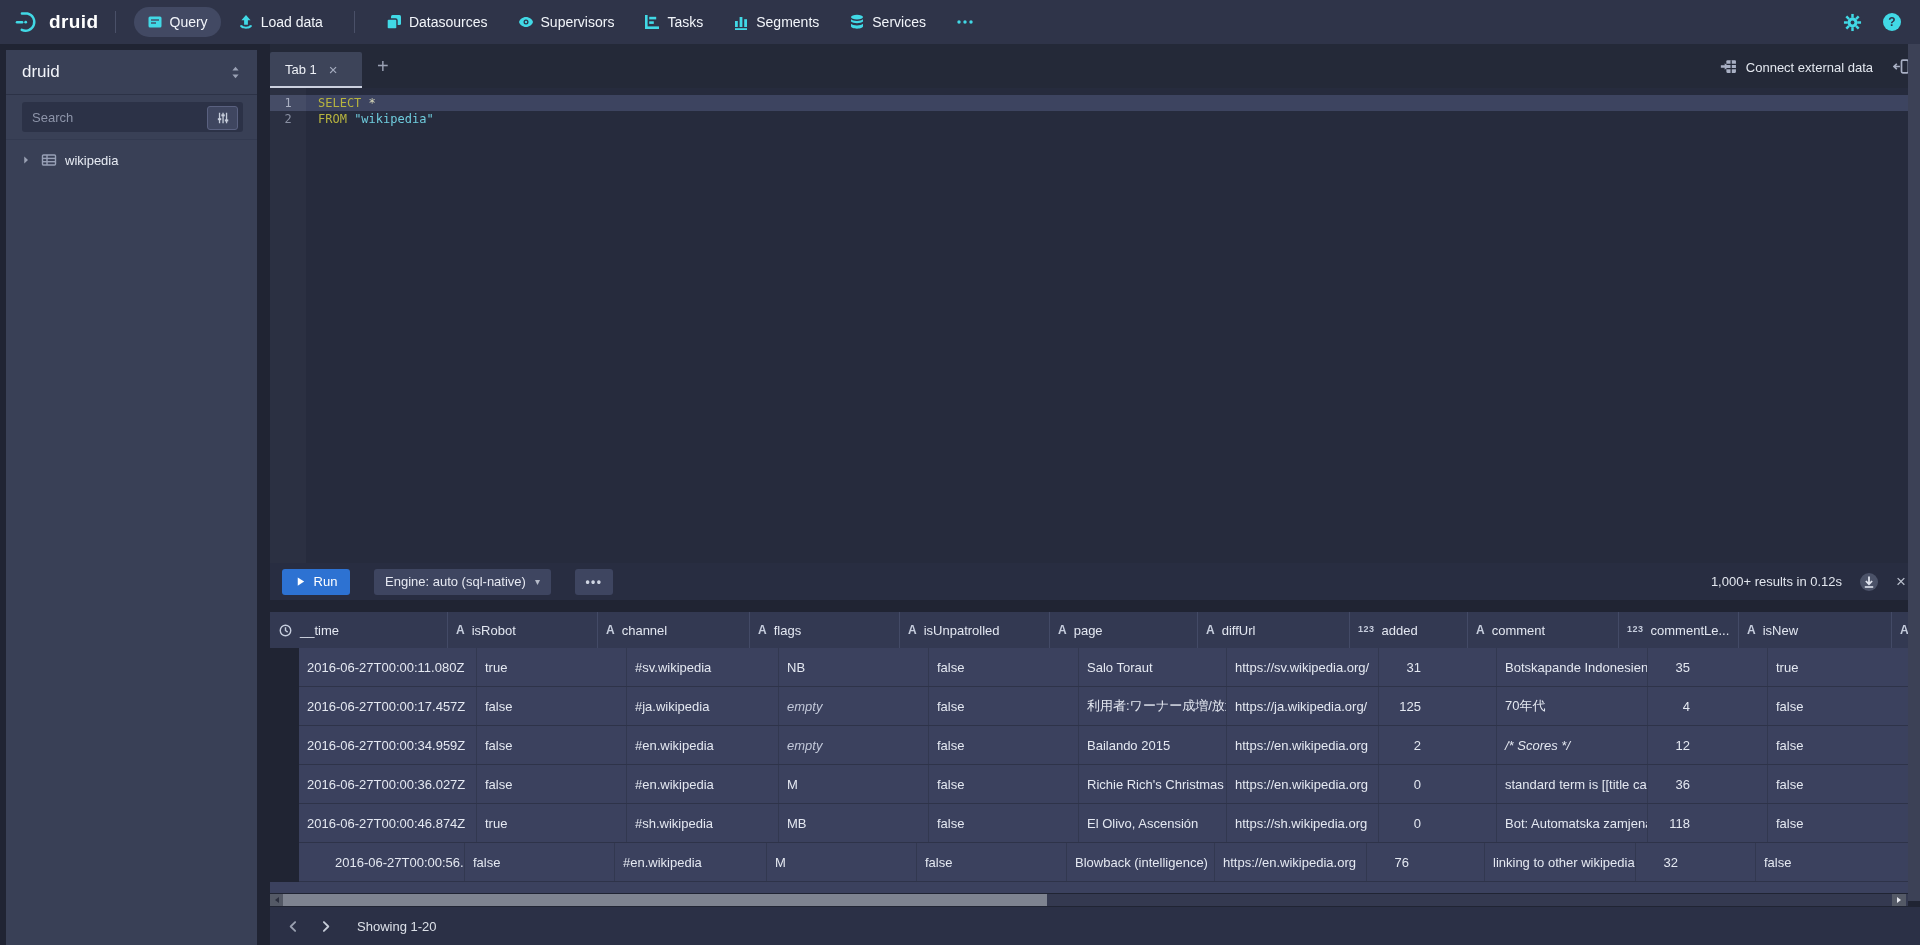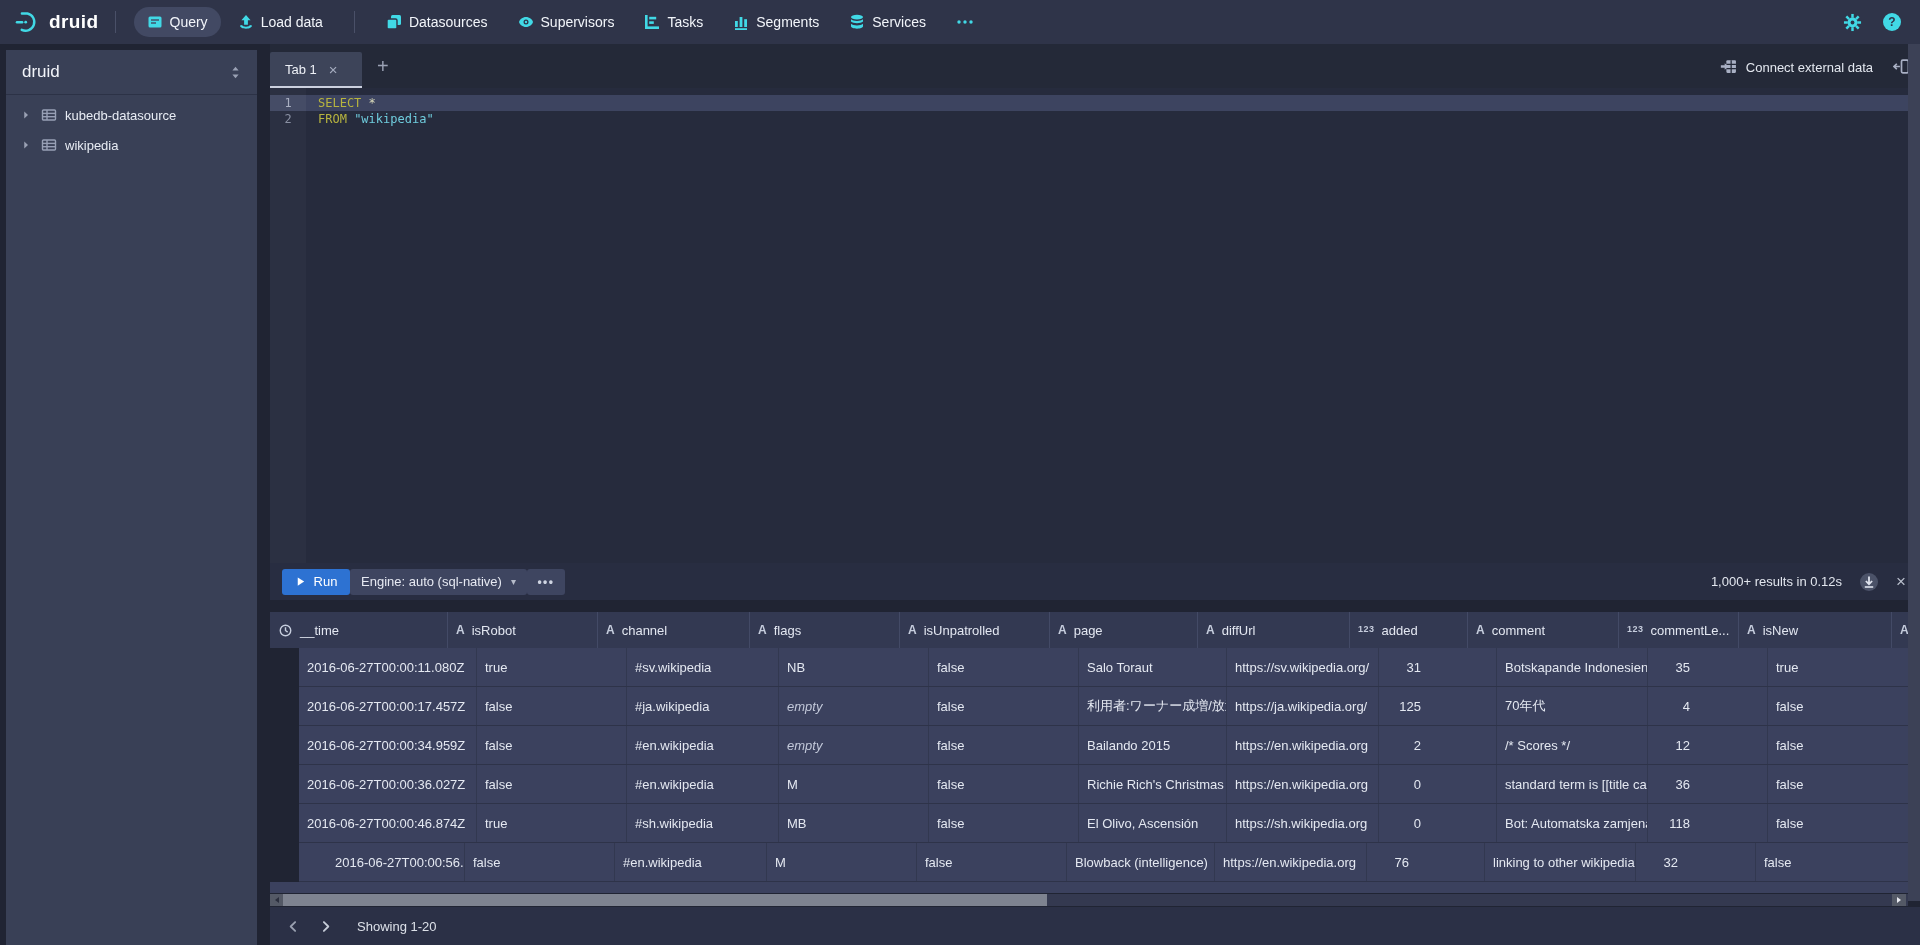--- a/index.html
+++ b/index.html
@@ -47,21 +47,21 @@
   .elines{position:relative;padding-top:7px;}
   .eline{display:flex;height:16px;line-height:16px;}
   .eline .gut{width:36px;text-align:center;color:#8a90a3;flex:none;}
   .eline.active{background:#3d4460;}
   .eline.active .gut{background:#454c66;color:#aab0c2;}
   .eline .code{padding-left:12px;white-space:pre;}
   .tok-kw{color:#b7b43f;}
   .tok-op{color:#d9d9ba;}
   .tok-str{color:#6fccdd;}
 
-  .runbar{height:37px;background:#282d41;display:flex;align-items:center;padding:0 14px 0 12px;gap:0;flex:none;}
+  .runbar{height:37px;background:#282d41;display:flex;align-items:center;padding:0 14px 0 12px;gap:24px;flex:none;}
   .run-btn{width:68px;height:26px;background:#2d72d2;border-radius:3px;display:flex;align-items:center;justify-content:center;gap:8px;color:#fff;font-size:13px;cursor:pointer;}
   .engine-btn{height:26px;background:#3e4560;border-radius:3px;display:flex;align-items:center;padding:0 11px;gap:9px;font-size:13px;color:#e6e9f2;cursor:pointer;}
   .caret{color:#b6bcca;font-size:10px;}
   .more-btn{width:38px;height:26px;background:#3e4560;border-radius:3px;display:flex;align-items:center;justify-content:center;color:#cfd5e2;letter-spacing:1.5px;font-weight:bold;font-size:12px;cursor:pointer;}
   .run-right{margin-left:auto;display:flex;align-items:center;gap:17px;}
   .results-summary{font-size:13px;color:#e2e6ee;}
   .dl-btn{display:flex;cursor:pointer;}
   .x-btn{color:#b9bfcc;font-size:17px;line-height:1;cursor:pointer;}
 
   .gap-strip{height:12px;background:#202433;flex:none;}
@@ -229,37 +229,36 @@
       <span class="sb-title">druid</span>
       <span class="sb-sort">
         <span style="display:flex;">
           <svg width="15" height="15" viewBox="0 0 16 16" fill="currentColor">
               <path d="M8 1.8l3.3 4H4.7z"></path>
               <path d="M8 14.2l-3.3-4h6.6z"></path>
             </svg>
         </span>
       </span>
     </div>
+    <div class="sb-search">
+      <input class="sb-input" type="text" value="" placeholder="Search" style="">
+      <span class="sb-filter">
+        <span style="display:flex;">
+          <svg width="14" height="14" viewBox="0 0 16 16" fill="currentColor">
+              <rect x="3.3" y="2" width="1.5" height="12"></rect>
+              <rect x="7.3" y="2" width="1.5" height="12"></rect>
+              <rect x="11.3" y="2" width="1.5" height="12"></rect>
+              <rect x="2.1" y="8.2" width="3.9" height="2.3"></rect>
+              <rect x="6.1" y="3.8" width="3.9" height="2.3"></rect>
+              <rect x="10.1" y="9.6" width="3.9" height="2.3"></rect>
+            </svg>
+        </span>
+      </span>
+    </div>
     <div class="tree">
-      <div class="tree-item">
-        <span class="chev">
-          <svg width="14" height="14" viewBox="0 0 16 16" fill="currentColor">
-              <path d="M6 4l4.3 4L6 12z"></path>
-            </svg>
-        </span>
-        <span class="tbl">
-          <svg width="16" height="16" viewBox="0 0 16 16" fill="none" stroke="currentColor" stroke-width="1.4">
-              <rect x="1.5" y="3" width="13" height="10" rx="1"></rect>
-              <line x1="1.5" y1="6.4" x2="14.5" y2="6.4"></line>
-              <line x1="6" y1="3" x2="6" y2="13"></line>
-              <line x1="1.5" y1="9.7" x2="14.5" y2="9.7"></line>
-            </svg>
-        </span>
-        <span>kubedb-datasource</span>
-      </div>
       <div class="tree-item">
         <span class="chev">
           <svg width="14" height="14" viewBox="0 0 16 16" fill="currentColor">
               <path d="M6 4l4.3 4L6 12z"></path>
             </svg>
         </span>
         <span class="tbl">
           <svg width="16" height="16" viewBox="0 0 16 16" fill="none" stroke="currentColor" stroke-width="1.4">
               <rect x="1.5" y="3" width="13" height="10" rx="1"></rect>
               <line x1="1.5" y1="6.4" x2="14.5" y2="6.4"></line>
@@ -449,21 +448,21 @@
           <div class="tcell" style="width: 178px;">2016-06-27T00:00:34.959Z</div>
           <div class="tcell" style="width: 150px;">false</div>
           <div class="tcell" style="width: 152px;">#en.wikipedia</div>
           <div class="tcell titalic" style="width: 150px;">empty</div>
           <div class="tcell" style="width: 150px;">false</div>
           <div class="tcell" style="width: 148px;">Bailando 2015</div>
           <div class="tcell" style="width: 152px;">https://en.wikipedia.org</div>
           <div class="tcell" style="width: 118px;">
             <span class="numbox">2</span>
           </div>
-          <div class="tcell" style="width: 151px;">/* Scores */</div>
+          <div class="tcell" style="width: 151px; font-style: italic;">/* Scores */</div>
           <div class="tcell" style="width: 120px;">
             <span class="numbox">12</span>
           </div>
           <div class="tcell" style="width: 153px;">false</div>
           <div class="tcell" style="width: 80px;">false</div>
         </div>
         <div class="trow">
           <div class="tcell" style="width: 178px;">2016-06-27T00:00:36.027Z</div>
           <div class="tcell" style="width: 150px;">false</div>
           <div class="tcell" style="width: 152px;">#en.wikipedia</div>

